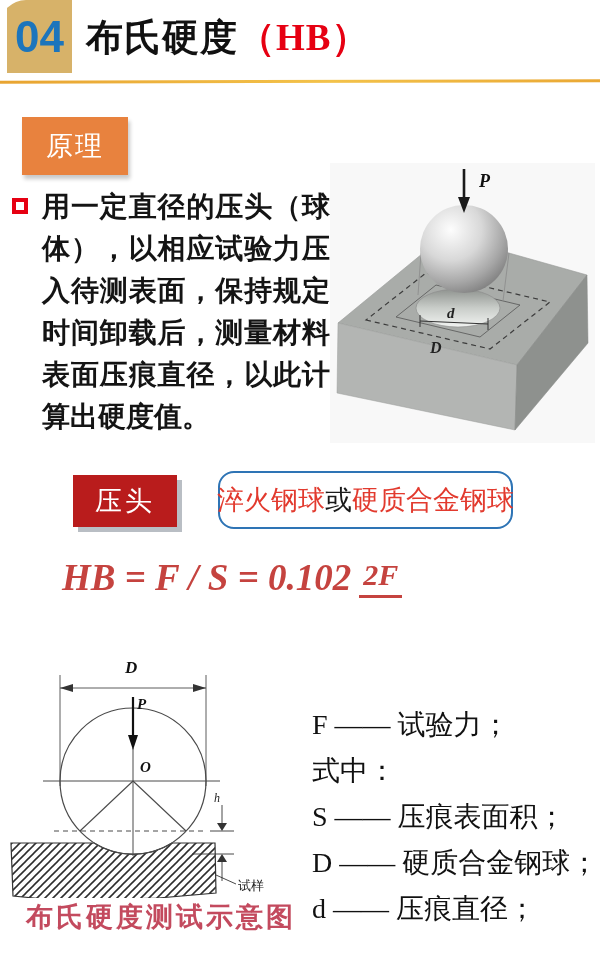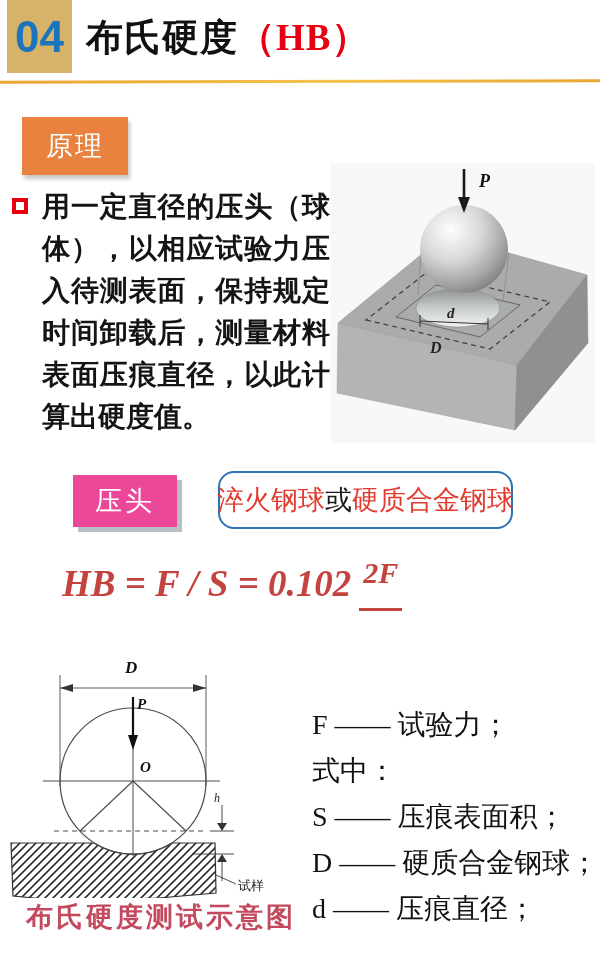--- a/index.html
+++ b/index.html
@@ -1,17 +1,17 @@
 <!DOCTYPE html>
 <html><head>
 <meta charset="utf-8">
 <style>
   * { margin:0; padding:0; box-sizing:border-box; }
   body { background:#ffffff; font-family:"Liberation Sans", sans-serif; }
-  .slide { position:relative; width:600px; height:960px; background:#ffffff; overflow:hidden; }
+  .slide { position:relative; width:600px; height:960px; background:#ffffff; overflow:hidden;border-radius:26px; }
 
   .num-box { position:absolute; left:7px; top:0; width:65px; height:73px; background:#d7b269;
              display:flex; align-items:center; justify-content:center;
              font-size:44px; font-weight:bold; color:#1c75bc; }
   .title { position:absolute; left:86px; top:13px; font-size:37px; font-weight:bold; color:#111;
            letter-spacing:1px; white-space:nowrap; }
   .title .red { color:#e60012; font-family:"Liberation Serif", serif; }
   .gold-line { position:absolute; left:0; top:80px; width:600px; height:3px;
                background:linear-gradient(90deg,#e8a431,#f3c24a 55%,#eaa834);
                transform:rotate(-0.15deg); }
@@ -19,35 +19,35 @@
   .badge { position:absolute; left:22px; top:117px; width:106px; height:58px; background:#e8823e;
            color:#ffffff; font-size:27px; letter-spacing:2px; display:flex; align-items:center;
            justify-content:center; box-shadow:2px 4px 4px rgba(0,0,0,0.22); }
 
   .bullet { position:absolute; left:12px; top:198px; width:16px; height:16px; border:4px solid #e60012; }
   .para { position:absolute; left:42px; top:186px; width:288px; font-size:28px; line-height:42px;
           color:#141414; font-weight:600; word-break:break-all; line-break:anywhere; text-align:justify; }
 
   .figure3d { position:absolute; left:330px; top:163px; width:265px; height:280px; background:#f8f8f8; }
 
-  .indenter-btn { position:absolute; left:73px; top:475px; width:104px; height:52px; background:#ec4899;
+  .indenter-btn { position:absolute; left:73px; top:475px; width:104px; height:52px; background:#b91c1c;
                   color:#ffffff; font-size:27px; letter-spacing:3px; display:flex; align-items:center;
                   justify-content:center; box-shadow:5px 5px 0 #b9bec4; }
   .indenter-box { position:absolute; left:218px; top:471px; width:295px; height:58px;
                   border:2px solid #2e74b5; border-radius:16px; background:#ffffff;
                   display:flex; align-items:center; justify-content:center;
                   font-family:"Liberation Serif", serif; font-size:27px; white-space:nowrap; }
   .indenter-box .r { color:#e23a2e; }
   .indenter-box .k { color:#1a1a1a; }
 
   .formula { position:absolute; left:62px; top:556px; display:flex; align-items:center;
              color:#c5433f; font-family:"Liberation Serif", serif; font-style:italic; font-weight:600; }
   .formula .lhs { font-size:37px; white-space:nowrap; }
   .frac { display:inline-flex; flex-direction:column; align-items:center; margin-left:8px; }
-  .frac .num { font-size:30px; padding:0 4px 18px; border-bottom:3px solid #c5433f;
+  .frac .num { font-size:30px; padding:0 4px 3px; border-bottom:3px solid #c5433f;
                align-self:stretch; text-align:center; }
   .frac .den { font-size:29px; padding-top:3px; white-space:nowrap; }
   .rad { font-size:33px; font-style:normal; }
   .radicand { display:inline-block; border-top:2.5px solid currentColor; padding:1px 3px 0 1px; }
 
   .diagram { position:absolute; left:10px; top:653px; width:285px; height:245px; }
   .caption { position:absolute; left:26px; top:899px; font-size:27px; font-weight:bold;
              font-family:"Liberation Serif", serif; color:#c34a5e; letter-spacing:3px; white-space:nowrap; }
 
   .legend { position:absolute; left:312px; top:702px; font-family:"Liberation Serif", serif;

